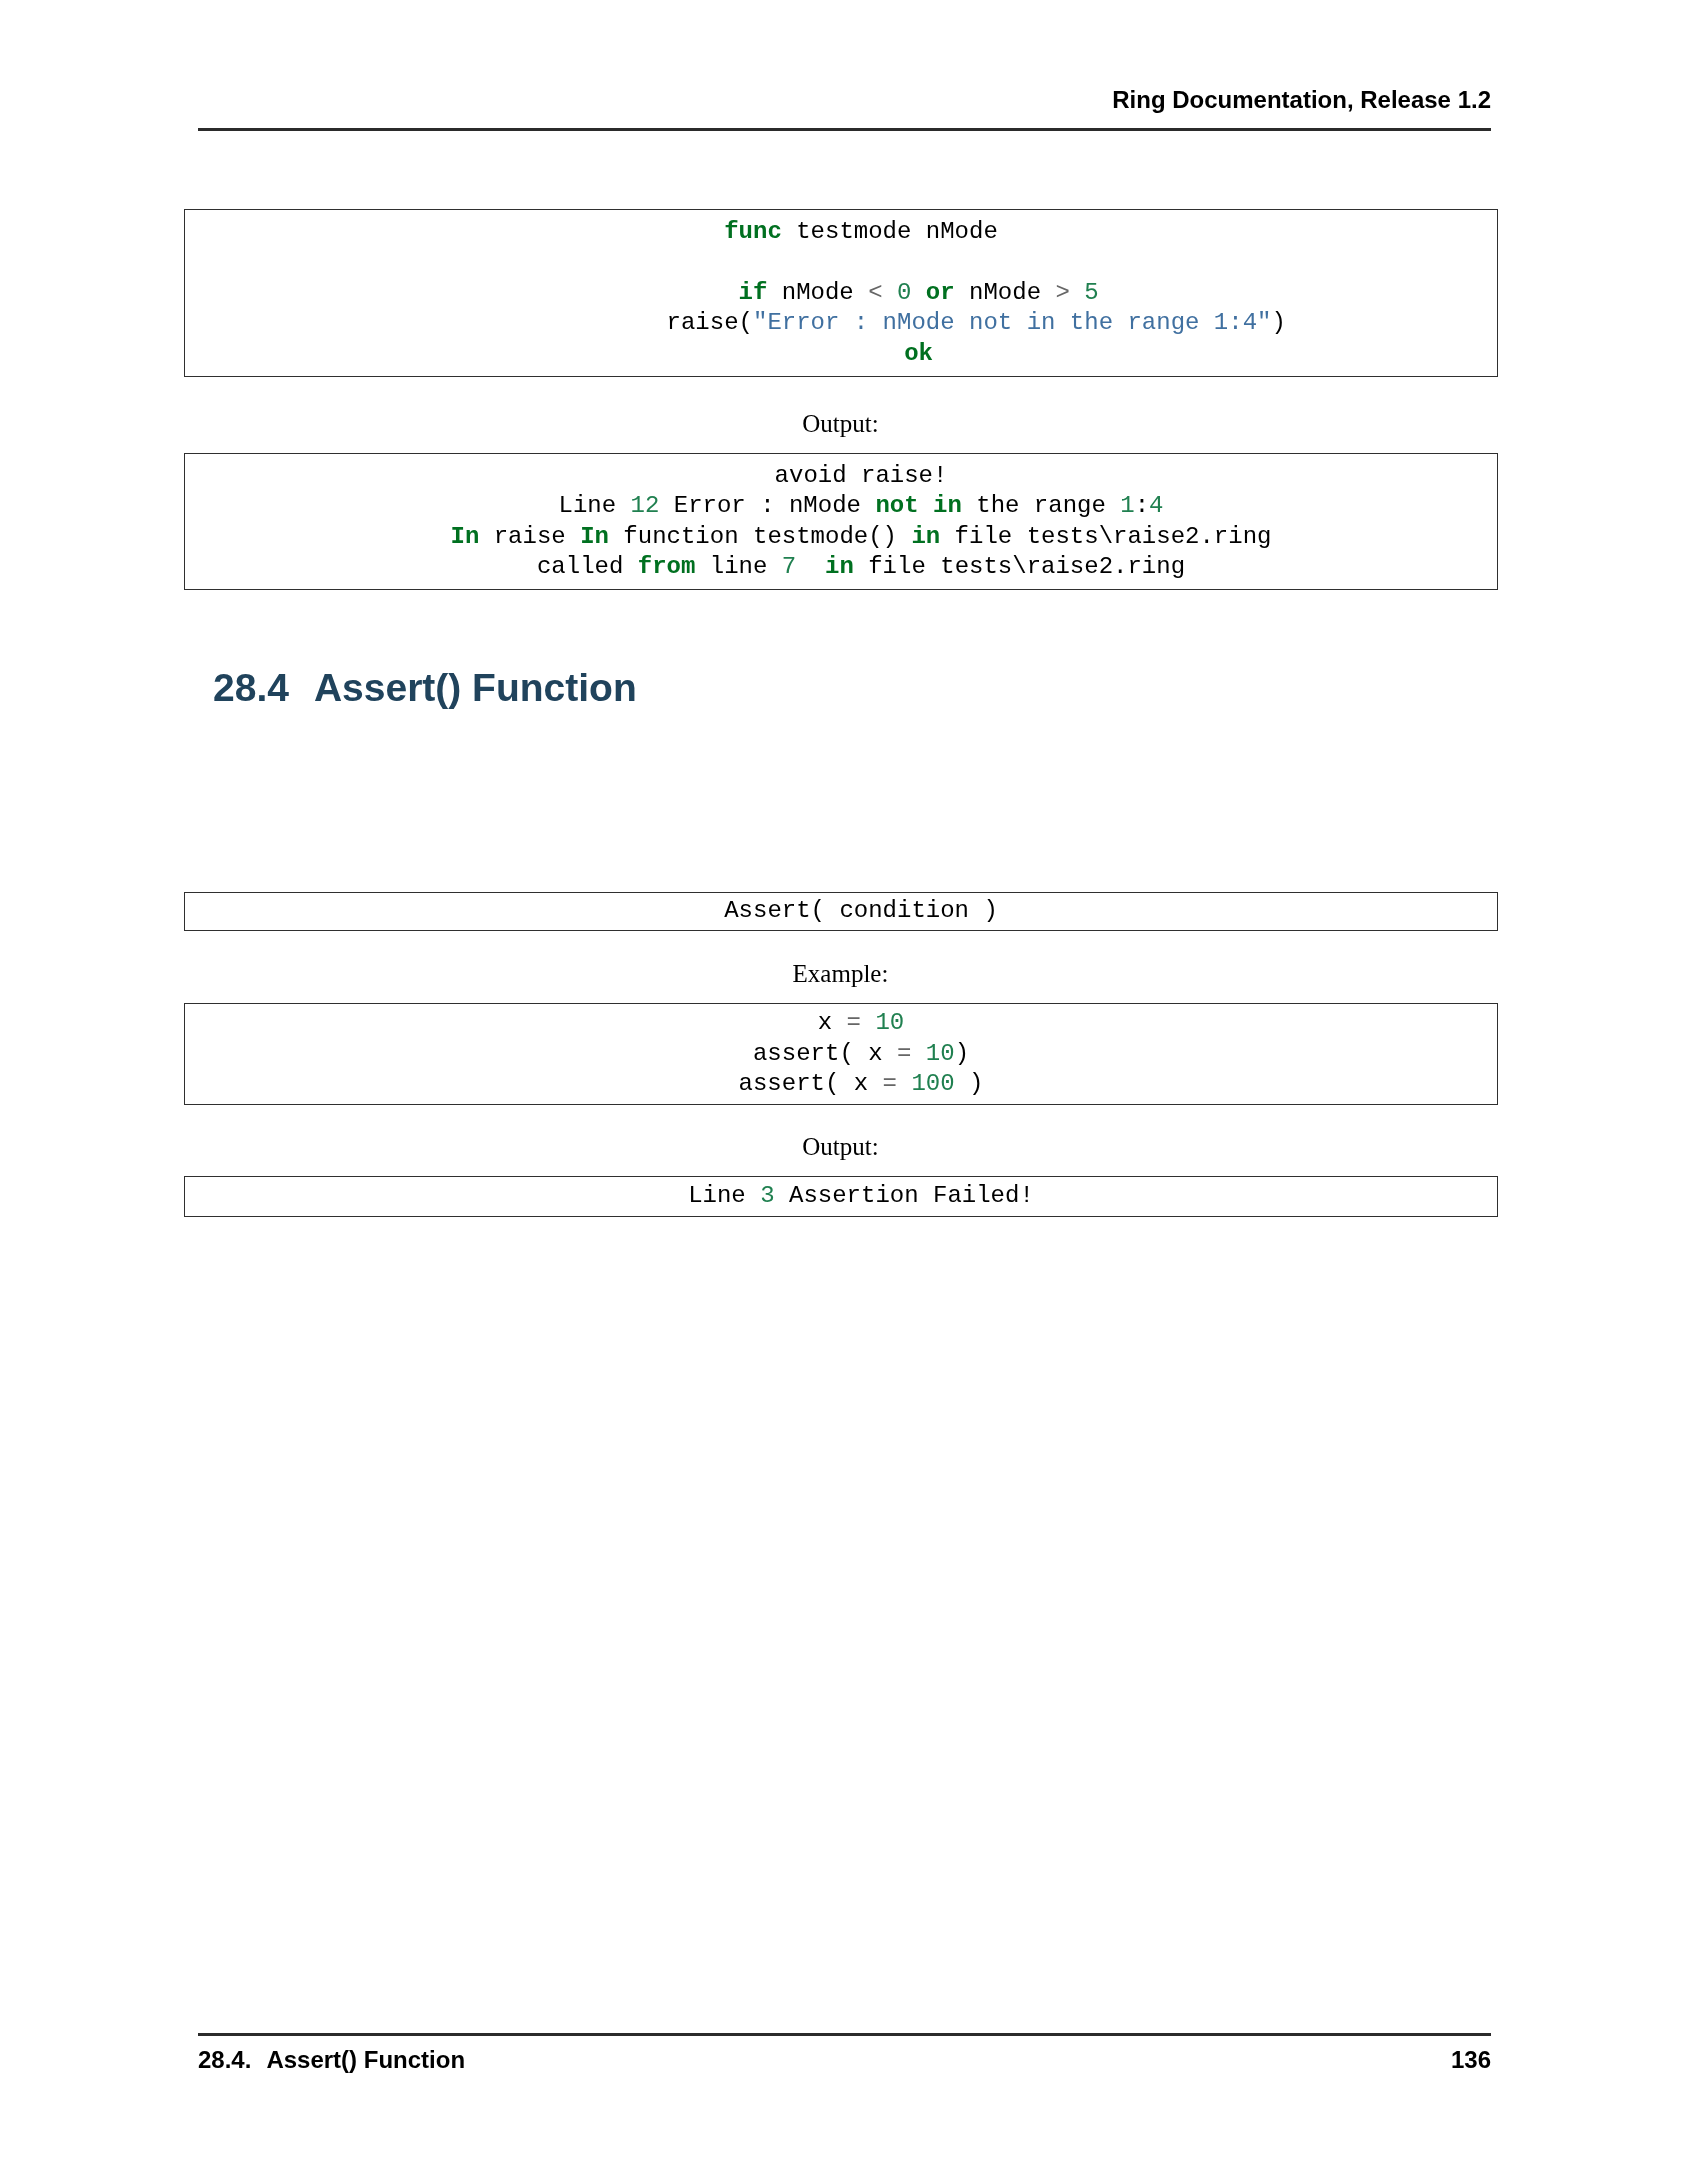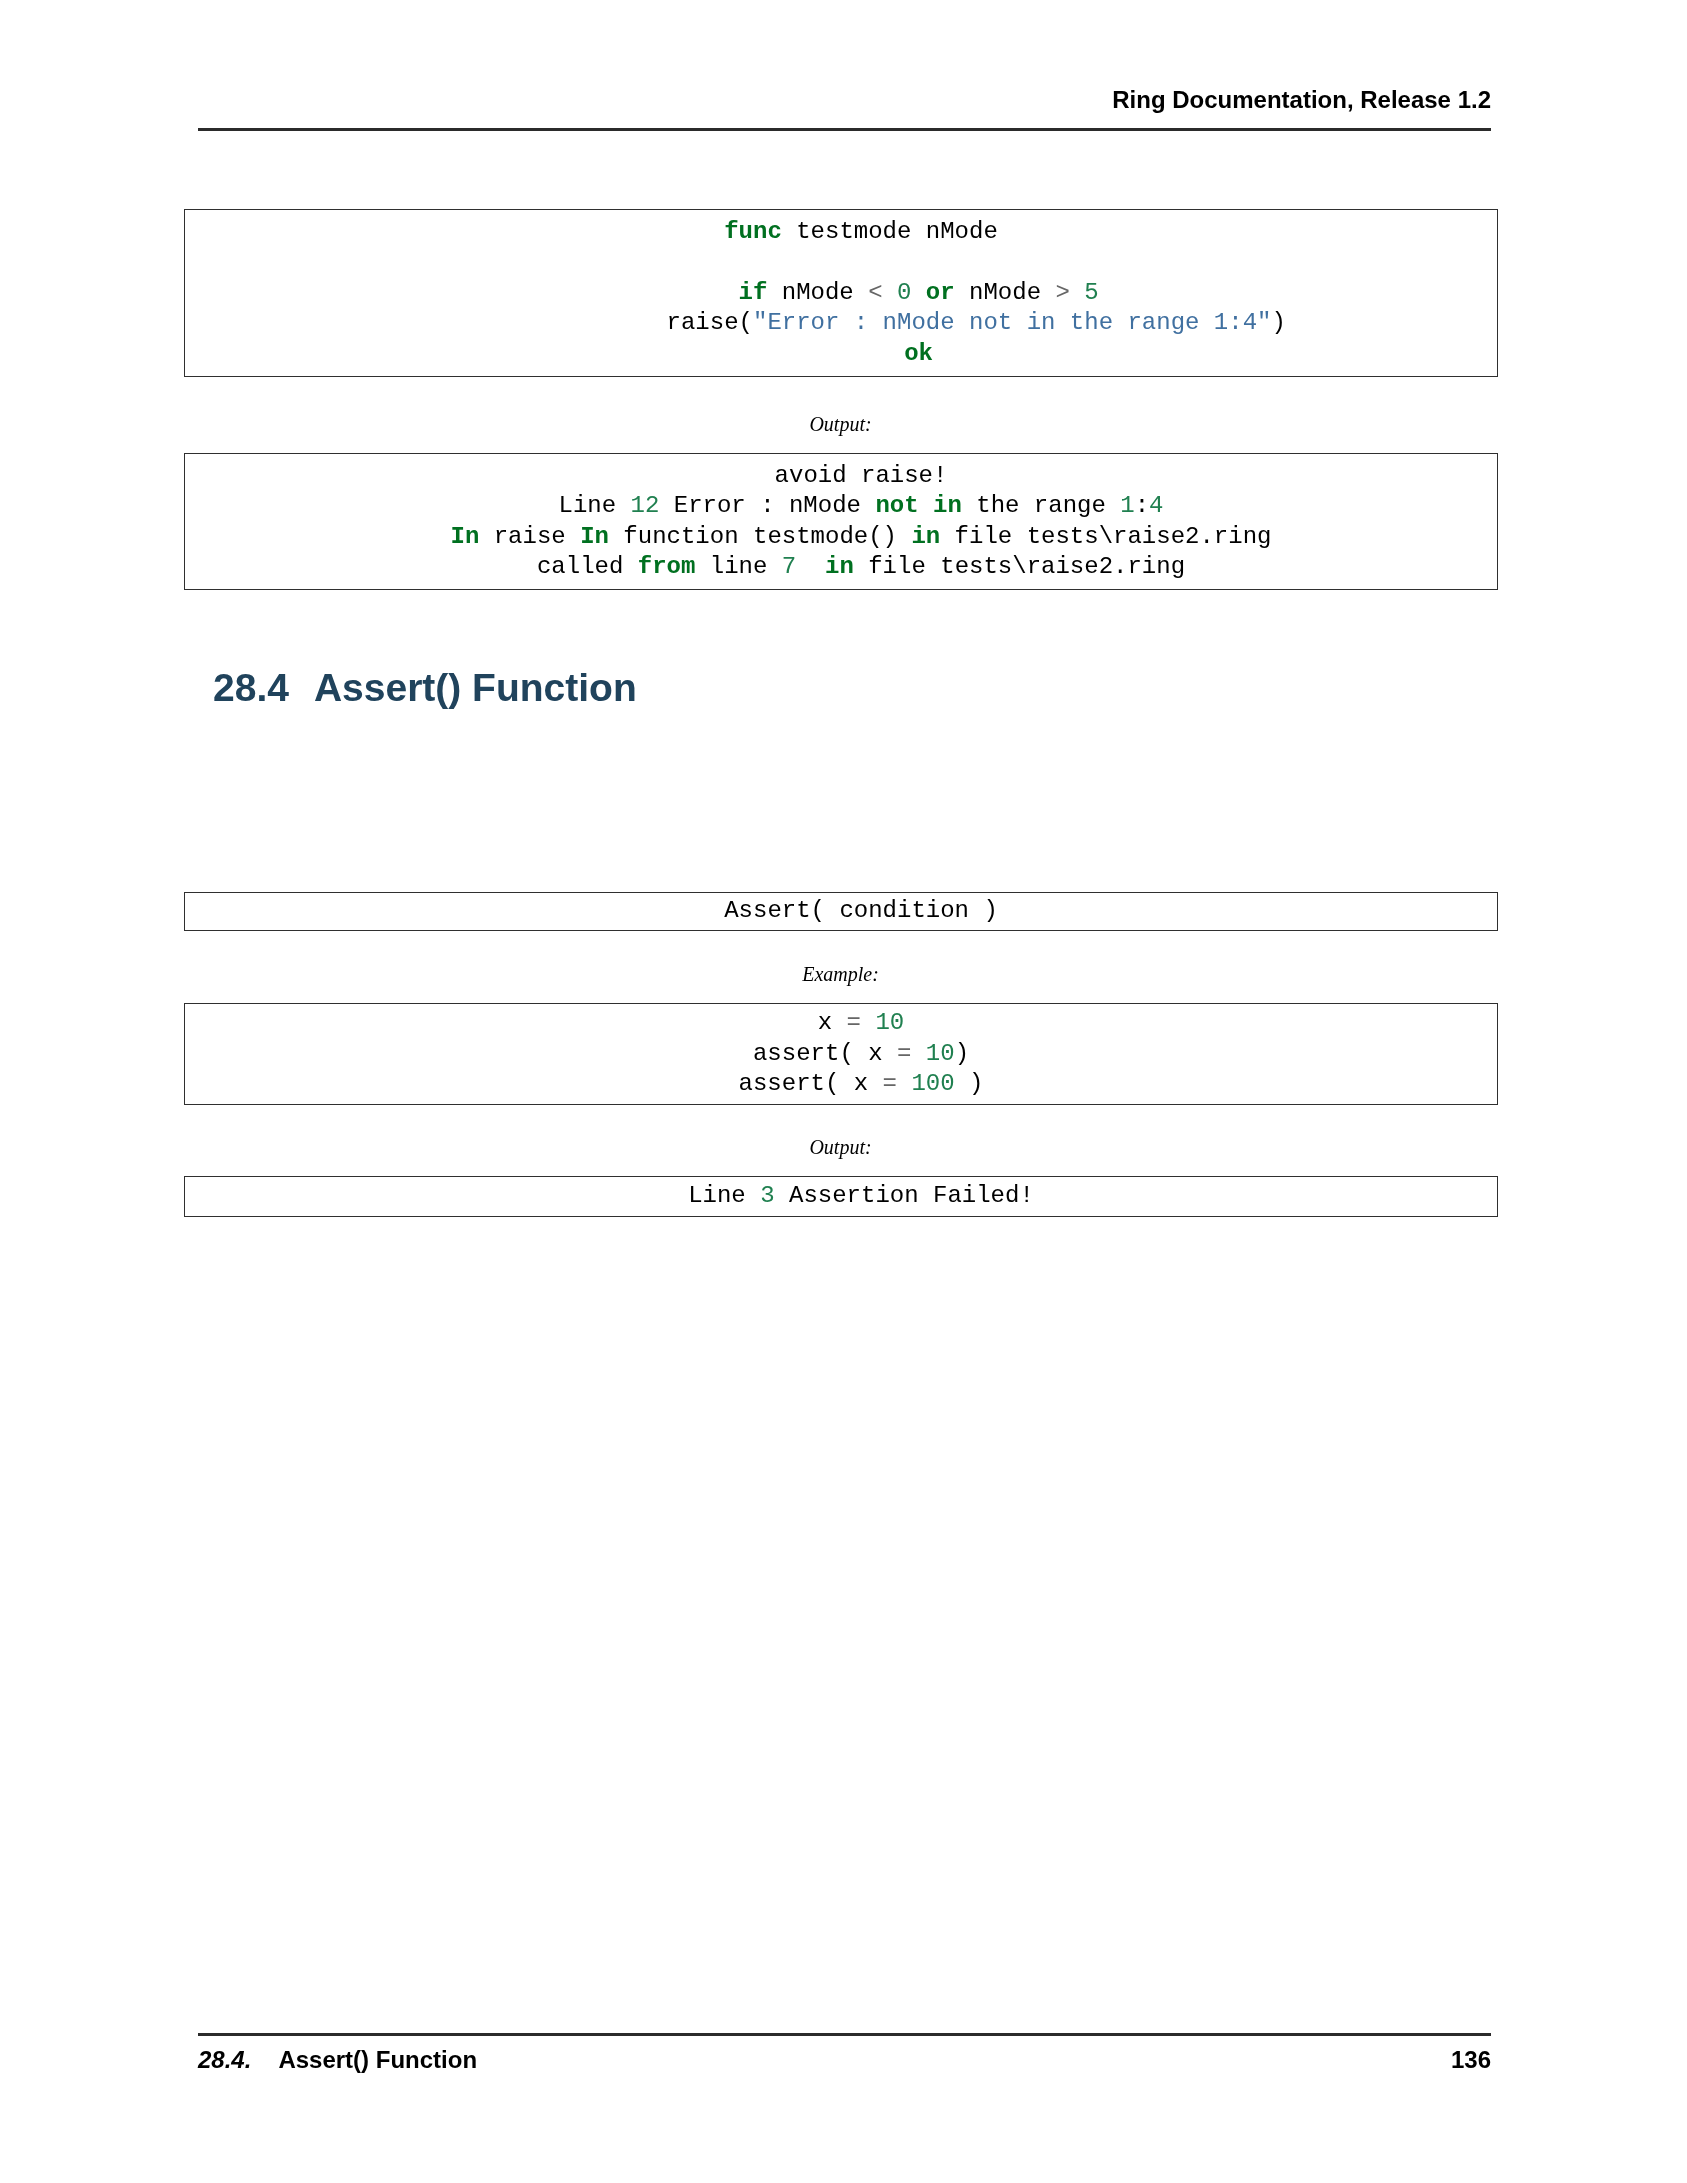--- a/index.html
+++ b/index.html
@@ -45,23 +45,22 @@
   .code-line { white-space: pre; margin-left: 40px; }
   .tok-k { color: #007020; font-weight: bold; }
   .tok-n { color: #208050; }
   .tok-s { color: #4070a0; }
   .tok-o { color: #666666; }
   .tok-p { color: #000000; }
   .label, .para {
     position: absolute;
     left: 198px;
     right: 204px;
-    font-size: 20px;
+    font-size: 25px;
     line-height: 30px;
-    font-style: italic;
   }
   .section-heading {
     position: absolute;
     left: 196px;
     top: 649px;
     margin: 17px;
     font-family: "Liberation Sans", sans-serif;
     font-weight: bold;
     font-size: 39px;
     color: #20435c;
@@ -81,21 +80,21 @@
     top: 2046px;
     left: 198px;
     right: 196px;
     display: flex;
     justify-content: space-between;
     font-family: "Liberation Sans", sans-serif;
     font-weight: bold;
     font-size: 24px;
     color: #000000;
   }
-  .footer .sec-num { margin-right: 27px; font-style: italic; }
+  .footer .sec-num { margin-right: 15px; }
   
   #code-raise-example { top: 209px; }
   #code-raise-output  { top: 453px; }
   #code-assert-syntax { top: 892px; padding-top: 3.3px; padding-bottom: 3.3px; }
   #code-assert-example{ top: 1003px; padding-top: 4.1px; padding-bottom: 4.1px; }
   #code-assert-output { top: 1176px; padding-top: 4.1px; padding-bottom: 4.1px; }
   #label-output-1 { top: 409px; }
   #para-1 { top: 746px; }
   #para-2 { top: 796px; }
   #label-syntax { top: 847px; }

